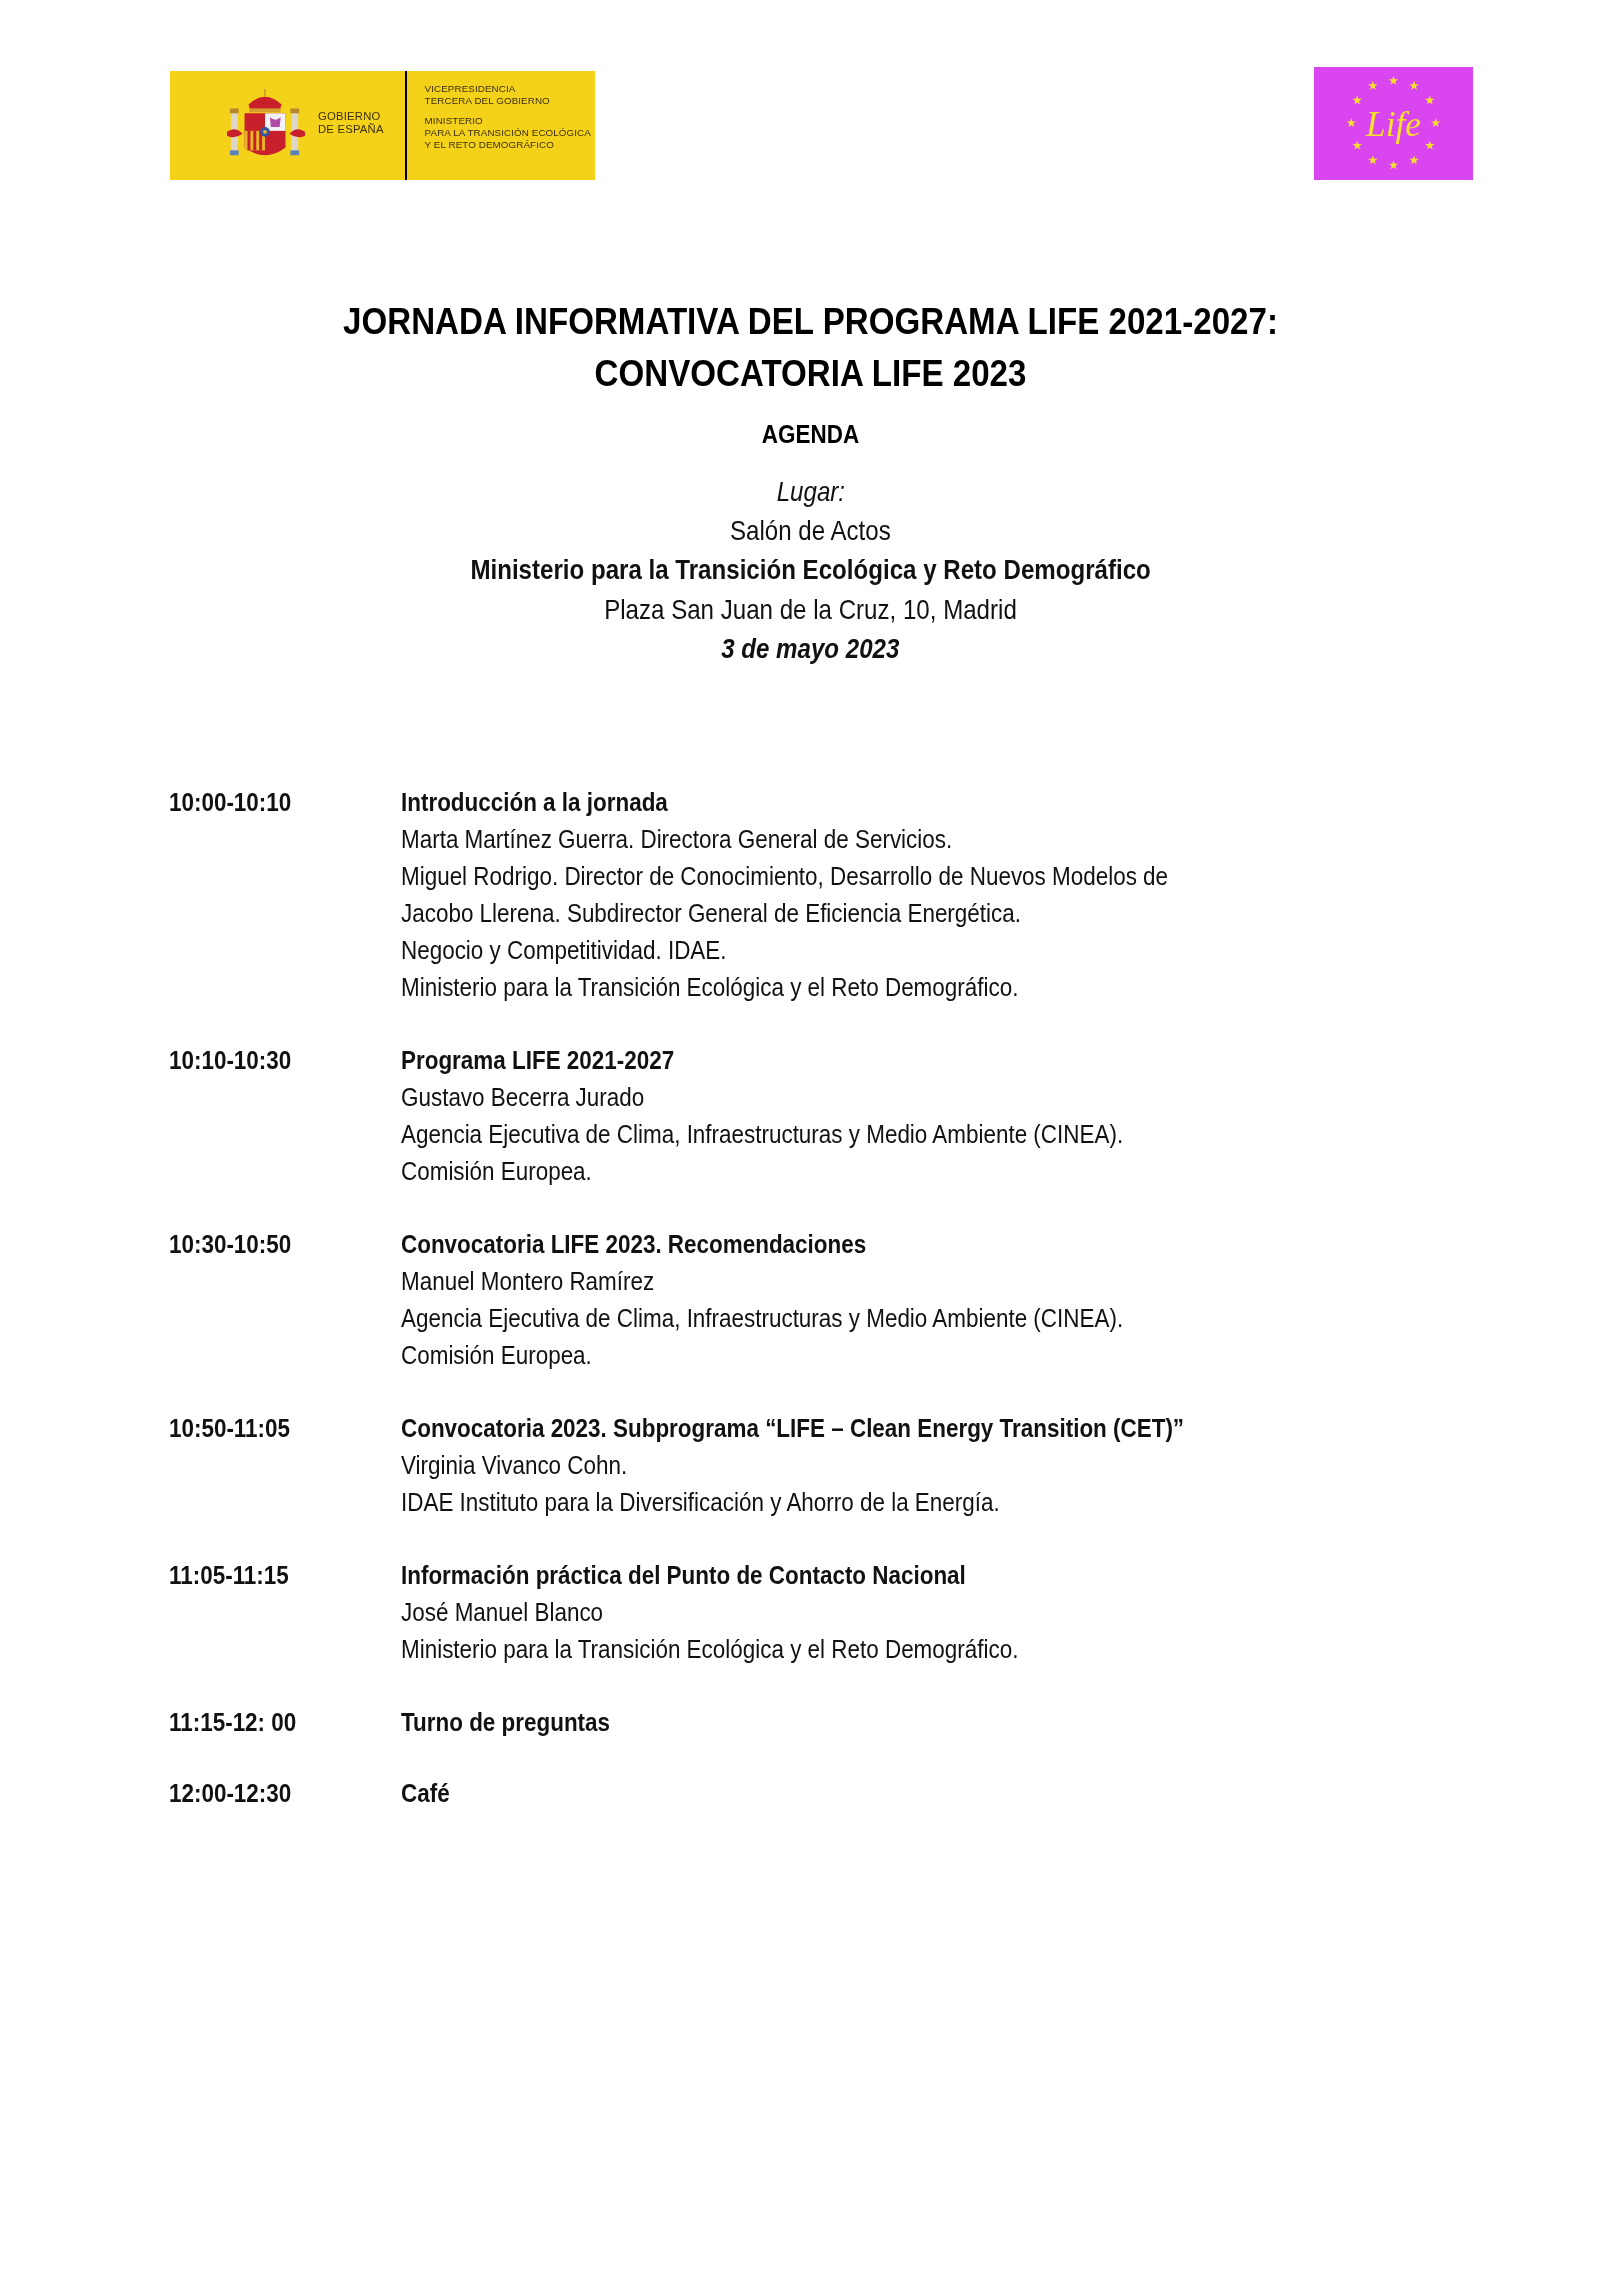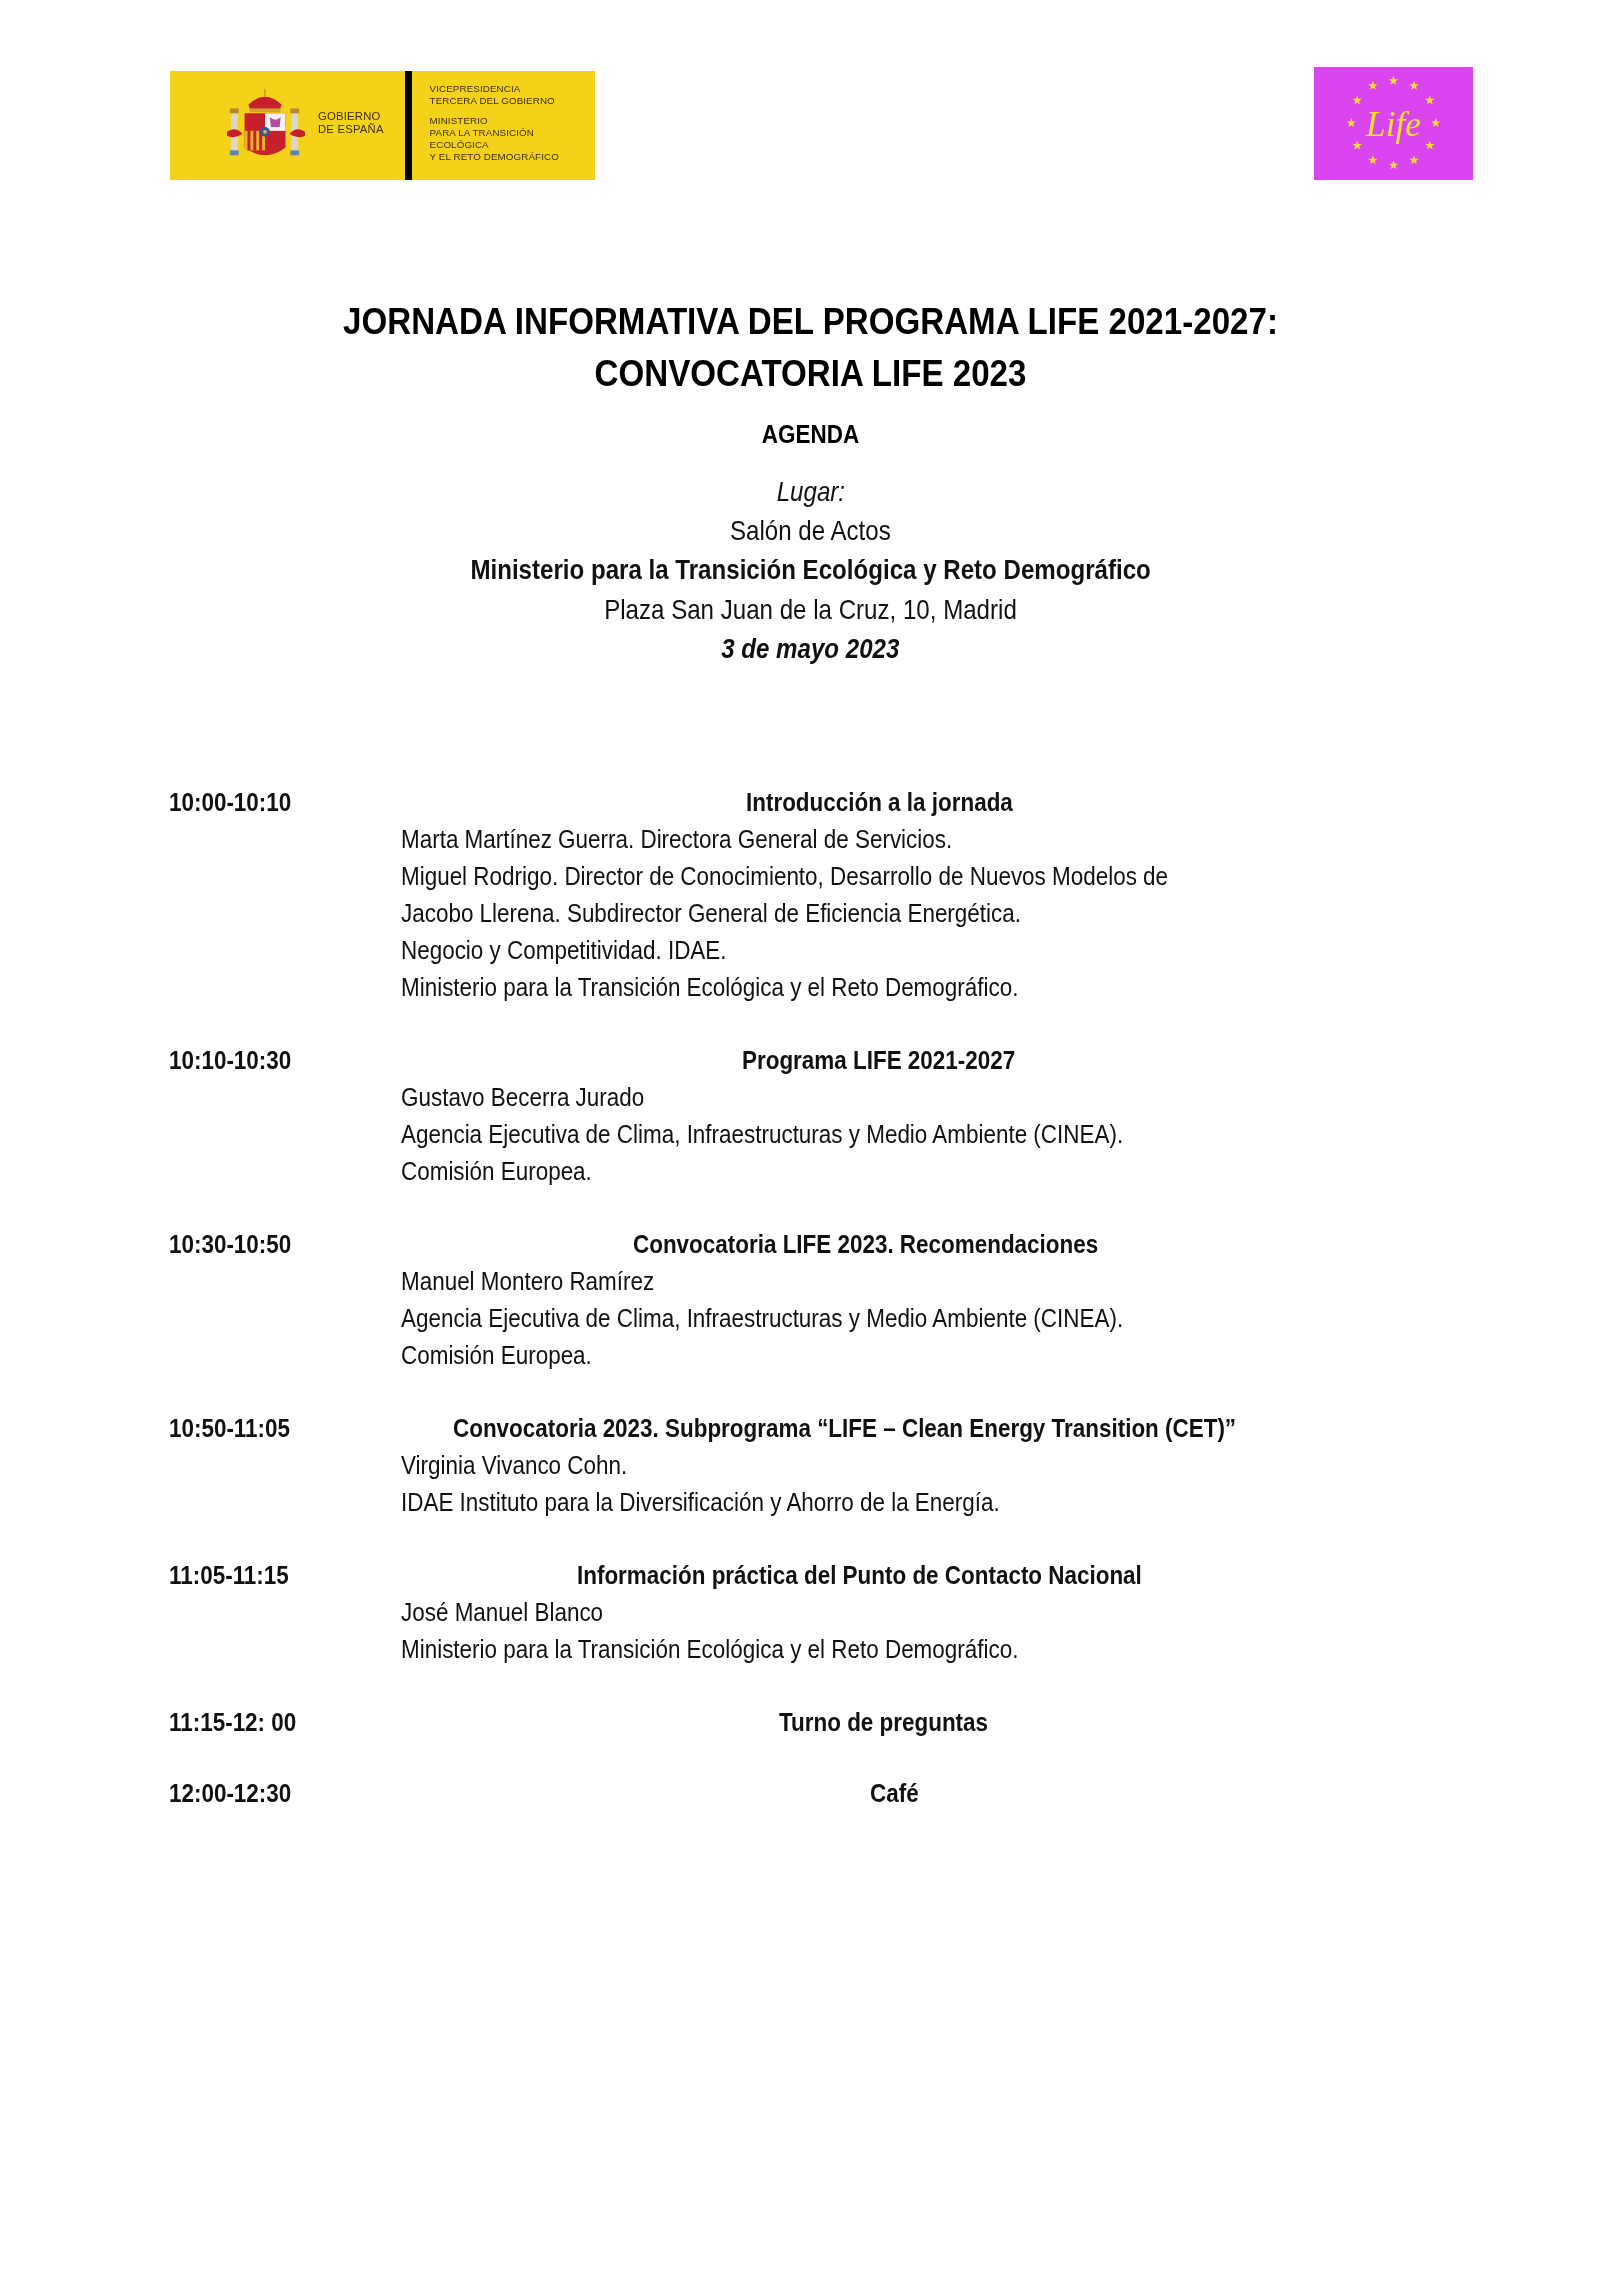--- a/index.html
+++ b/index.html
@@ -2,21 +2,21 @@
 <html><head>
 <meta charset="utf-8">
 <style>
   html, body { margin: 0; padding: 0; background: #ffffff; }
   body { width: 1621px; height: 2293px; position: relative; overflow: hidden;
          font-family: "Liberation Sans", sans-serif; color: #111; }
 
   .gov-logo { position: absolute; left: 170px; top: 71px; width: 425px; height: 109px;
               background: #f5d21a; display: flex; }
   .gov-left { width: 195px; height: 100%; display: flex; align-items: center; position: relative; margin-left: 40px; }
-  .gov-right { flex: 1; border-left: 7px solid #000000; padding: 11.8px 0 0 17.6px; box-sizing: border-box; }
+  .gov-right { flex: 1; border-left: 2px solid #000000; padding: 11.8px 0 0 17.6px; box-sizing: border-box; }
   .crest { position: absolute; left: 16.7px; top: 15.7px; width: 78px; height: 78px; }
   .gov-name { position: absolute; left: 108px; top: 39px; font-size: 11.3px; line-height: 12.7px;
               color: #3d2f10; letter-spacing: 0.2px; }
   .gov-line { font-size: 9.8px; line-height: 11.8px; color: #3d2f10; letter-spacing: 0.1px; }
   .gov-gap { height: 8.8px; }
 
   .eu-logo { position: absolute; left: 1314px; top: 67px; width: 159px; height: 113px; background: #d946ef; }
 
   .title { position: absolute; left: 0; width: 1621px; text-align: center;
            font-family: "Liberation Sans", sans-serif; font-weight: bold; font-size: 36px;
@@ -36,21 +36,21 @@
   .venue.v4 { top: 594px; }
   .venue.v5 { top: 633px; font-weight: bold; font-style: italic; }
   .venue span { display: inline-block; transform: scaleX(0.88); }
 
   .agenda { position: absolute; left: 169px; top: 784px; width: 1225px; }
   .item { display: flex; margin-bottom: 36px; }
   .time { width: 232px; flex: none; font-weight: bold; font-size: 25.5px; line-height: 37px;
           white-space: nowrap; }
   .time span, .content div span { display: inline-block; transform: scaleX(0.88); transform-origin: left; }
   .content { flex: 1; font-size: 25.5px; line-height: 37px; white-space: nowrap; }
-  .content .topic { font-weight: bold; text-align: center; }
+  .content .topic { font-weight: bold; }
   .item.short { margin-bottom: 34px; }
 </style>
 </head>
 <body>
 
 <div class="gov-logo">
   <div class="gov-left">
     <svg class="crest" viewBox="0 0 80 80">
 
       <rect x="4" y="26" width="7" height="40" fill="#ddd6c8"></rect>

